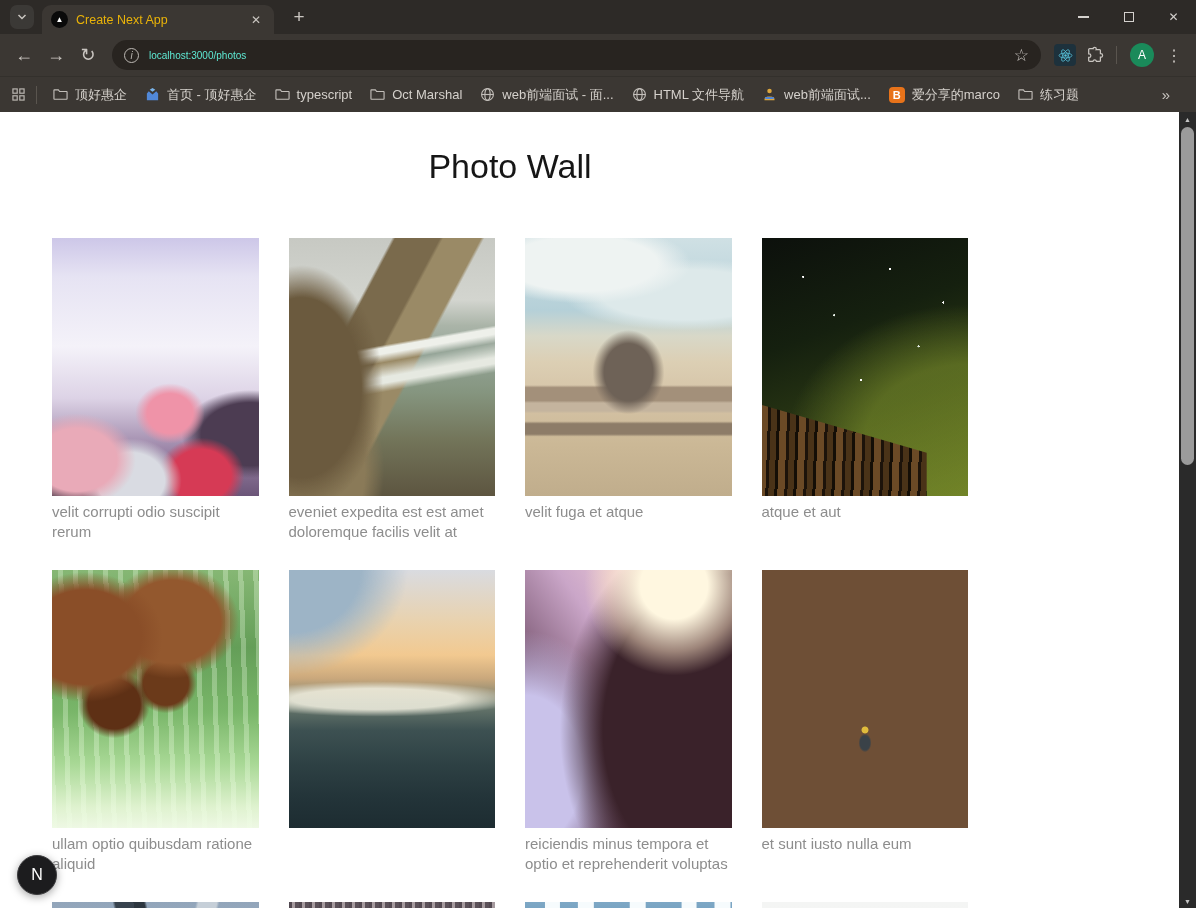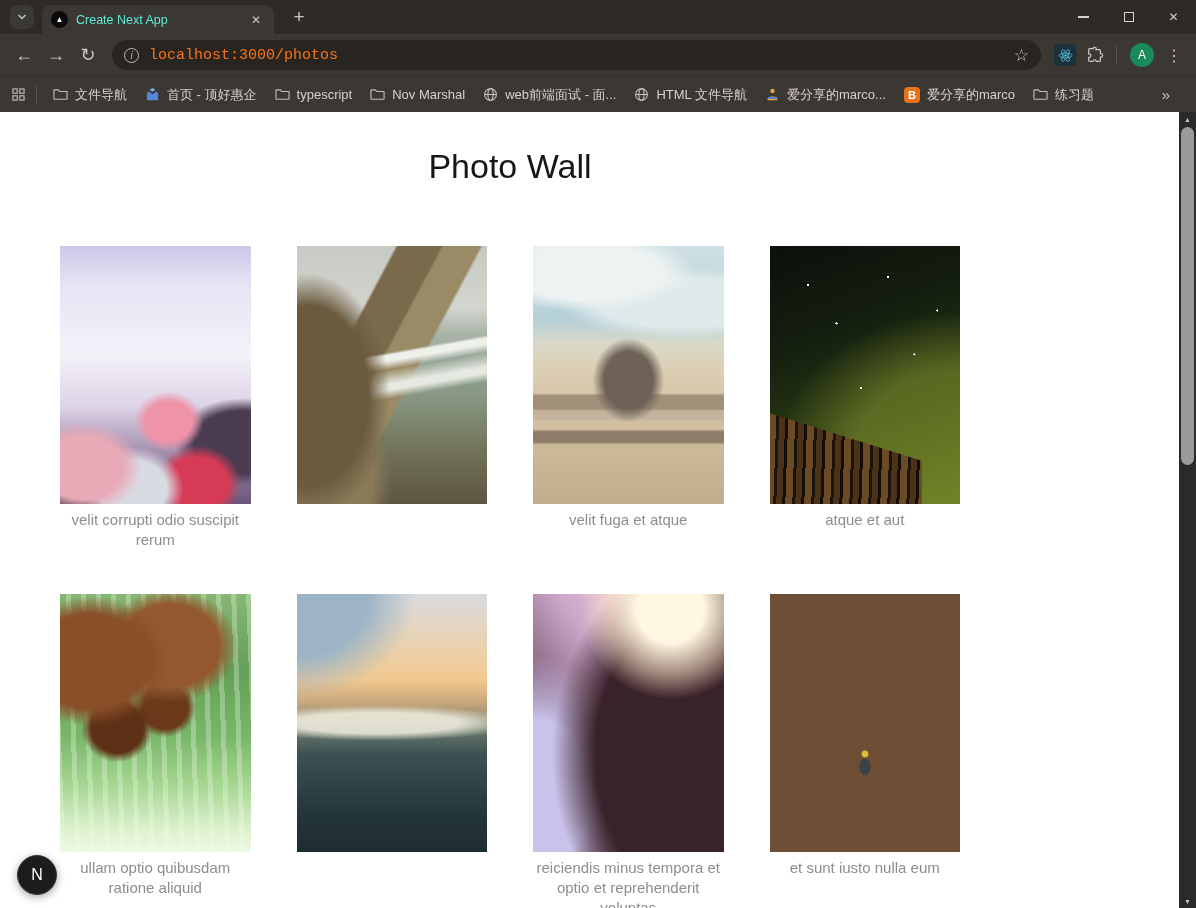--- a/index.html
+++ b/index.html
@@ -8,58 +8,58 @@
     font-family:"Liberation Sans",sans-serif;background:#fff;}
 
   
   .tabstrip{height:34px;background:#2d2a27;display:flex;align-items:flex-end;}
   .tab-search{align-self:center;margin-left:10px;width:24px;height:24px;border-radius:7px;
     background:rgba(255,255,255,.07);display:flex;align-items:center;justify-content:center;}
   .tab{margin-left:8px;width:232px;height:29px;background:#3b3733;border-radius:9px 9px 0 0;
     display:flex;align-items:center;padding:0 9px;gap:8px;}
   .favicon{width:17px;height:17px;border-radius:50%;background:#0a0a0a;color:#fff;
     display:flex;align-items:center;justify-content:center;font-size:8px;line-height:1;}
-  .tab-title{flex:1;font-size:12.5px;color:#5eead4;white-space:nowrap;overflow:hidden;}
+  .tab-title{flex:1;font-size:12.5px;color:#eab308;white-space:nowrap;overflow:hidden;}
   .tab-close{color:#cac6c1;font-size:12px;width:18px;height:18px;display:flex;align-items:center;justify-content:center;border-radius:50%;}
   .newtab{align-self:center;margin-left:12px;color:#c9c5c0;font-size:19px;font-weight:400;
     width:26px;height:26px;display:flex;align-items:center;justify-content:center;}
   .wincontrols{margin-left:auto;align-self:stretch;display:flex;}
   .winbtn{width:45px;display:flex;align-items:center;justify-content:center;color:#d4d1ce;font-size:12px;}
   .ico-min{width:11px;height:1.4px;background:#d4d1ce;display:block;}
   .ico-max{width:10px;height:10px;border:1.3px solid #d4d1ce;display:block;}
 
   .toolbar{height:42px;background:#3b3733;display:flex;align-items:center;padding:0 8px;}
   .navbtn{width:32px;height:32px;display:flex;align-items:center;justify-content:center;
     color:#c9c5c0;font-size:18px;border-radius:50%;}
   .urlbar{flex:1;height:30px;margin:0 8px;background:#282420;border-radius:15px;
     display:flex;align-items:center;padding:0 12px;min-width:0;}
   .info-circ{width:15px;height:15px;border:1.4px solid #bdb9b4;border-radius:50%;color:#bdb9b4;
     font-size:10px;font-style:italic;display:flex;align-items:center;justify-content:center;flex:none;}
-  .url-text{margin-left:10px;color:#f97316;font-size:15px;white-space:nowrap;font-family:Liberation Mono, monospace;}
+  .url-text{margin-left:10px;color:#5eead4;font-size:10px;white-space:nowrap;}
   .star{margin-left:auto;color:#c9c5c0;font-size:17px;}
   .tool-ico{display:flex;align-items:center;justify-content:center;margin:0 5px;}
   .react-bg{width:22px;height:22px;border-radius:4px;background:#1d313c;display:flex;align-items:center;justify-content:center;}
   .vsep{width:1px;height:18px;background:#5a554f;margin:0 7px;}
   .avatar{width:24px;height:24px;border-radius:50%;background:#1a8a5a;color:#fff;font-size:12px;
     display:flex;align-items:center;justify-content:center;margin:0 6px;}
   .menu-dots{color:#c9c5c0;font-size:16px;margin:0 6px;}
 
   .bookmarks{height:36px;background:#3b3733;display:flex;align-items:center;padding:0 12px;
     border-top:1px solid rgba(0,0,0,.12);}
   .bm-item{display:flex;align-items:center;gap:7px;padding:0 9px;height:26px;border-radius:6px;
     color:#d5d1cc;font-size:13px;white-space:nowrap;}
   .bm-badge{width:16px;height:16px;border-radius:4px;background:#e8731a;color:#fff;font-size:11px;
     font-weight:bold;display:flex;align-items:center;justify-content:center;}
   .bm-overflow{margin-left:auto;margin-right:14px;color:#c9c5c0;font-size:15px;}
 
   
   .page{position:absolute;top:126px;left:0;width:1020px;height:796px;background:#fff;overflow:hidden;}
   .page h1{margin:21px 0 0;text-align:center;font-size:34px;line-height:38px;font-weight:400;color:#161616;}
   .grid{margin:45px 44px 0;display:grid;grid-template-columns:repeat(4,1fr);column-gap:14px;}
-  figure{margin:16px;height:316px;text-align:center;}
+  figure{margin:8px;height:316px;}
   .photo{width:100%;height:258px;position:relative;overflow:hidden;background:#ddd;background-repeat:no-repeat;}
   figcaption{margin-top:6px;font-size:15px;line-height:20px;color:#8d8d8d;}
 
   
   .p1{background:
     radial-gradient(95px 75px at 12% 86%,#e9aab8 0 42%,rgba(233,170,184,0) 62%),
     radial-gradient(60px 52px at 57% 68%,#ef93a8 0 38%,rgba(239,147,168,0) 58%),
     radial-gradient(85px 70px at 38% 94%,#d9dbe2 0 40%,rgba(217,219,226,0) 60%),
     radial-gradient(75px 65px at 72% 92%,#d63a55 0 40%,rgba(214,58,85,0) 58%),
     radial-gradient(110px 70px at 96% 76%,#4c3c52 0 45%,rgba(76,60,82,0) 63%),
@@ -213,40 +213,40 @@
             <rect x="8.4" y="8.4" width="4.6" height="4.6"></rect>
           </g>
         </svg>
     </div>
     <div class="vsep"></div>
 
     <div class="bm-item">
       <svg viewBox="0 0 16 16" width="15" height="15">
           <path d="M1.5 3h4.2l1.4 1.8h7.4c.3 0 .5.2.5.5v7.2c0 .3-.2.5-.5.5h-13c-.3 0-.5-.2-.5-.5v-9c0-.3.2-.5.5-.5z" fill="none" stroke="#c2beb9" stroke-width="1.2"></path>
         </svg>
-      <span>文件导航</span>
+      <span>顶好惠企</span>
     </div>
     <div class="bm-item">
       <svg viewBox="0 0 16 16" width="15" height="15">
           <path d="M2 14V7l2-2.5L8 8l4-3.5L14 7v7z" fill="#5188d8"></path>
           <path d="M5 3l3-2 3 2-3 2z" fill="#7ab3e8"></path>
         </svg>
       <span>首页 - 顶好惠企</span>
     </div>
     <div class="bm-item">
       <svg viewBox="0 0 16 16" width="15" height="15">
           <path d="M1.5 3h4.2l1.4 1.8h7.4c.3 0 .5.2.5.5v7.2c0 .3-.2.5-.5.5h-13c-.3 0-.5-.2-.5-.5v-9c0-.3.2-.5.5-.5z" fill="none" stroke="#c2beb9" stroke-width="1.2"></path>
         </svg>
       <span>typescript</span>
     </div>
     <div class="bm-item">
       <svg viewBox="0 0 16 16" width="15" height="15">
           <path d="M1.5 3h4.2l1.4 1.8h7.4c.3 0 .5.2.5.5v7.2c0 .3-.2.5-.5.5h-13c-.3 0-.5-.2-.5-.5v-9c0-.3.2-.5.5-.5z" fill="none" stroke="#c2beb9" stroke-width="1.2"></path>
         </svg>
-      <span>Nov Marshal</span>
+      <span>Oct Marshal</span>
     </div>
     <div class="bm-item">
       <svg viewBox="0 0 16 16" width="15" height="15">
           <g fill="none" stroke="#c2beb9" stroke-width="1.2">
             <circle cx="8" cy="8" r="6.3"></circle>
             <ellipse cx="8" cy="8" rx="2.8" ry="6.3"></ellipse>
             <path d="M1.7 8h12.6"></path>
           </g>
         </svg>
       <span>web前端面试 - 面...</span>
@@ -260,21 +260,21 @@
           </g>
         </svg>
       <span>HTML 文件导航</span>
     </div>
     <div class="bm-item">
       <svg viewBox="0 0 16 16" width="15" height="15">
           <circle cx="8" cy="4.2" r="2.4" fill="#dca63e"></circle>
           <path d="M2.8 12.2c0-2.6 10.4-2.6 10.4 0l.2 1.8H2.6z" fill="#dca63e"></path>
           <rect x="3.4" y="10.6" width="9.2" height="2.2" rx="0.6" fill="#4f86d8"></rect>
         </svg>
-      <span>爱分享的marco...</span>
+      <span>web前端面试...</span>
     </div>
     <div class="bm-item">
       <span class="bm-badge">B</span>
       <span>爱分享的marco</span>
     </div>
     <div class="bm-item">
       <svg viewBox="0 0 16 16" width="15" height="15">
           <path d="M1.5 3h4.2l1.4 1.8h7.4c.3 0 .5.2.5.5v7.2c0 .3-.2.5-.5.5h-13c-.3 0-.5-.2-.5-.5v-9c0-.3.2-.5.5-.5z" fill="none" stroke="#c2beb9" stroke-width="1.2"></path>
         </svg>
       <span>练习题</span>
@@ -286,20 +286,21 @@
   <div class="page">
     <h1>Photo Wall</h1>
     <div class="grid">
 
       <figure>
         <div class="photo p1"></div>
         <figcaption>velit corrupti odio suscipit rerum</figcaption>
       </figure>
       <figure>
         <div class="photo p2"></div>
+        <figcaption>eveniet expedita est est amet doloremque facilis velit at</figcaption>
       </figure>
       <figure>
         <div class="photo p3"></div>
         <figcaption>velit fuga et atque</figcaption>
       </figure>
       <figure>
         <div class="photo p4"></div>
         <figcaption>atque et aut</figcaption>
       </figure>
 

